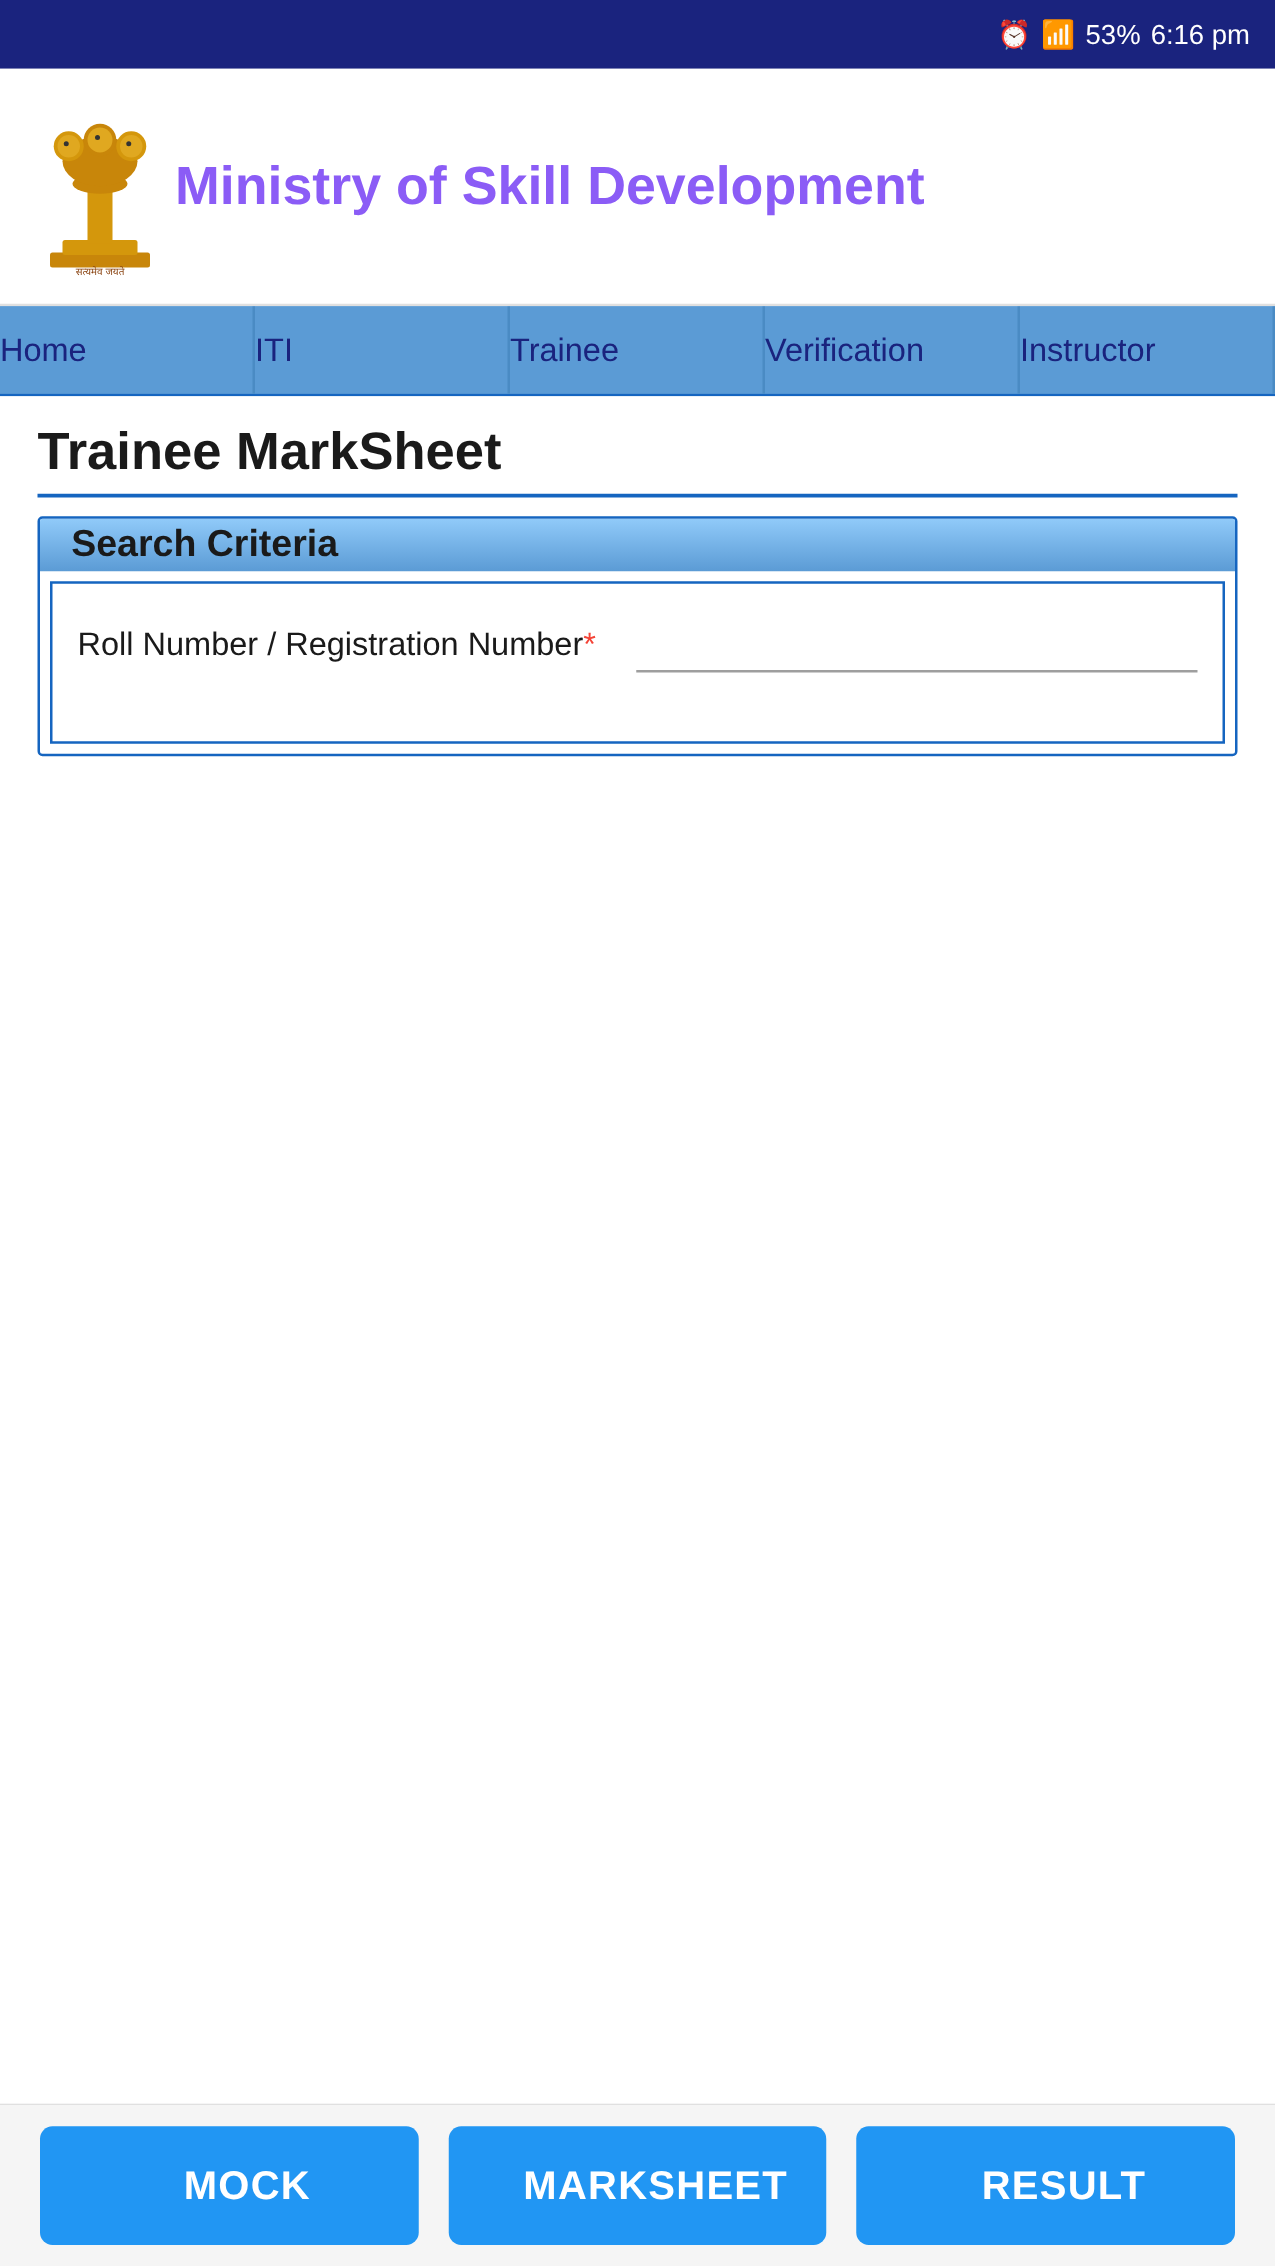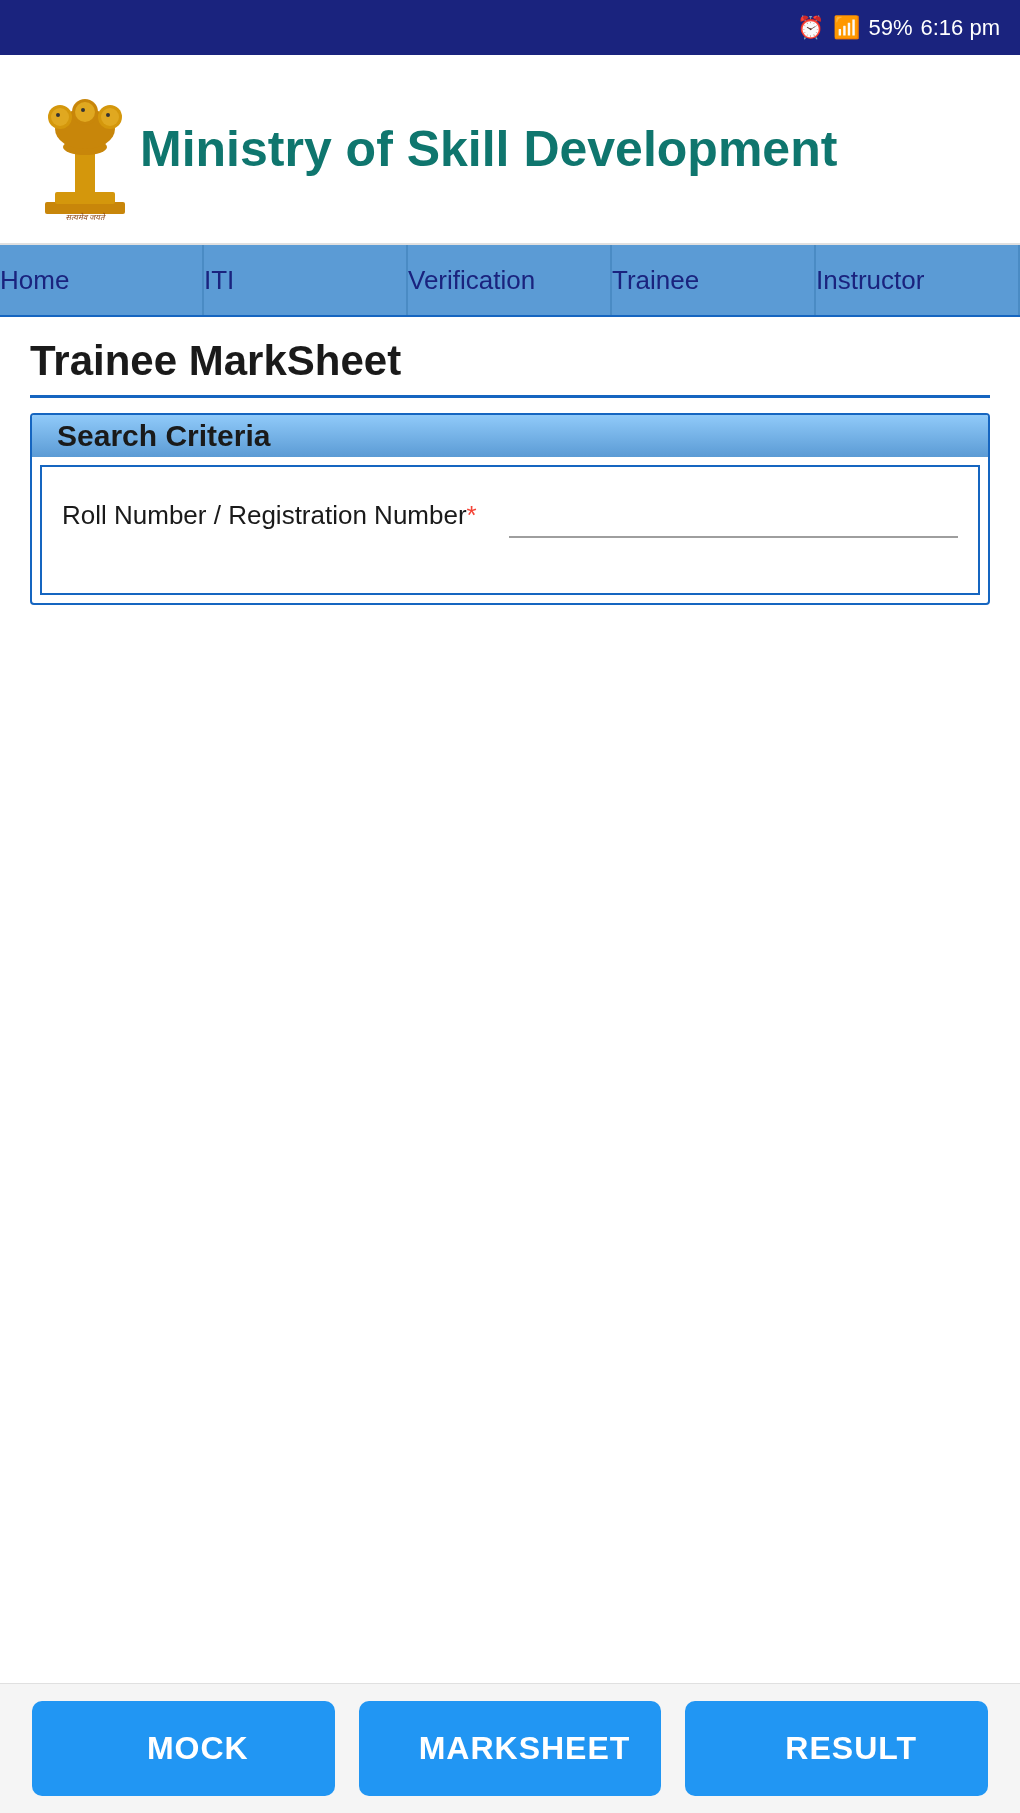--- a/index.html
+++ b/index.html
@@ -40,22 +40,22 @@
     .header {
       background: #ffffff;
       height: 190px;
       display: flex;
       align-items: center;
       padding: 15px 20px;
       border-bottom: 2px solid #e0e0e0;
     }
 
     .header-title {
-      color: #0f766e;
-      font-size: 50px;
+      color: #8b5cf6;
+      font-size: 43px;
       font-weight: bold;
       font-family: Arial, sans-serif;
     }
 
     
     .nav-bar {
       background: #5b9bd5;
       height: 72px;
       display: flex;
       align-items: stretch;
@@ -177,33 +177,32 @@
       letter-spacing: 1px;
       padding-left: 29px;
     }
 
     
     .emblem {
       width: 120px;
       height: 150px;
       display: flex;
       align-items: center;
-      justify-content: flex-end;
-      font-style: italic;
+      justify-content: center;
     }
   </style>
 </head>
 <body>
 
 <div class="status-bar">
   <div class="status-bar-icons">
 
     <span>⏰</span>
     <span>📶</span>
-    <span>59%</span>
+    <span>53%</span>
     <span>6:16 pm</span>
   </div>
 </div>
 
 <div class="header">
   <div class="emblem">
 
     <svg width="110" height="145" viewBox="0 0 110 145" xmlns="http://www.w3.org/2000/svg">
 
       <rect x="15" y="125" width="80" height="12" fill="#c8860a" rx="2"></rect>
@@ -234,24 +233,24 @@
 </div>
 
 <nav class="nav-bar">
   <div class="nav-item">
     <span>Home</span>
   </div>
   <div class="nav-item">
     <span>ITI</span>
   </div>
   <div class="nav-item">
+    <span>Trainee</span>
+  </div>
+  <div class="nav-item">
     <span>Verification</span>
-  </div>
-  <div class="nav-item">
-    <span>Trainee</span>
   </div>
   <div class="nav-item">
     <span>Instructor</span>
   </div>
 </nav>
 
 <div class="main-content">
   <h1 class="page-title">Trainee MarkSheet</h1>
 
   <div class="search-box">

